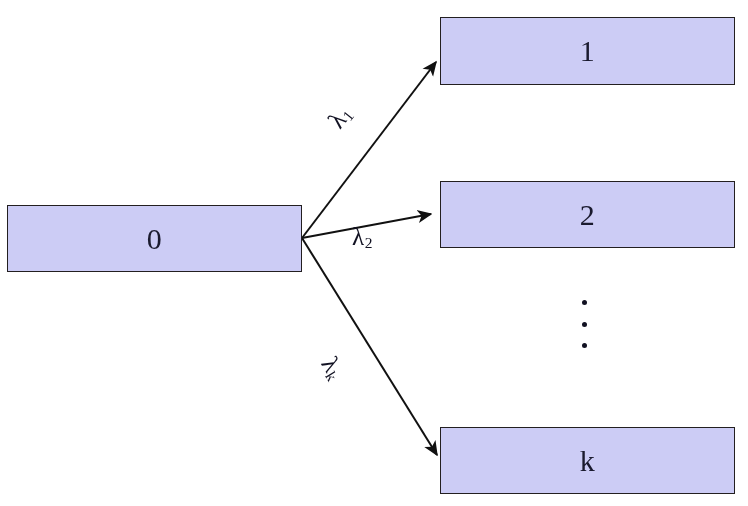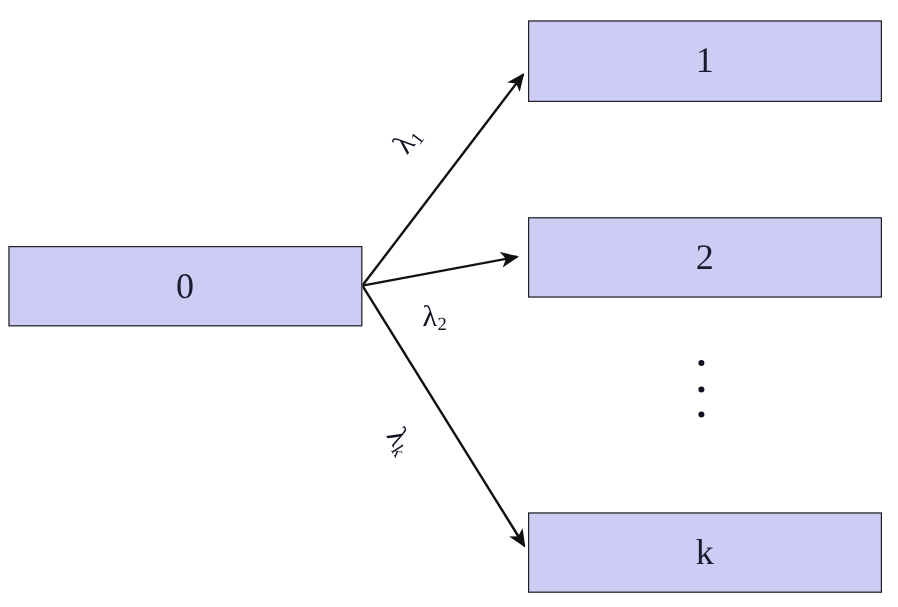--- a/index.html
+++ b/index.html
@@ -102,21 +102,21 @@
   </div>
 
   <div class="node-box" id="node-k" style="left:440px; top:427px; width:295px; height:67px;">
     <span class="node-label">k</span>
   </div>
 
   <div class="edge-label" style="left:334px; top:112px; transform:rotate(-52deg); transform-origin:left center;">
     <span>λ</span><sub>1</sub>
   </div>
 
-  <div class="edge-label" style="left:352px; top:252px; transform:rotate(0deg); transform-origin:left center;">
+  <div class="edge-label" style="left:352px; top:224px; transform:rotate(0deg); transform-origin:left center;">
     <span>λ</span><sub>2</sub>
   </div>
 
   <div class="edge-label" style="left:327px; top:346px; transform:rotate(58deg); transform-origin:left center;">
     <span>λ</span><sub>k</sub>
   </div>
 
   <div id="vdots">
     <span class="vdot"></span>
     <span class="vdot"></span>

